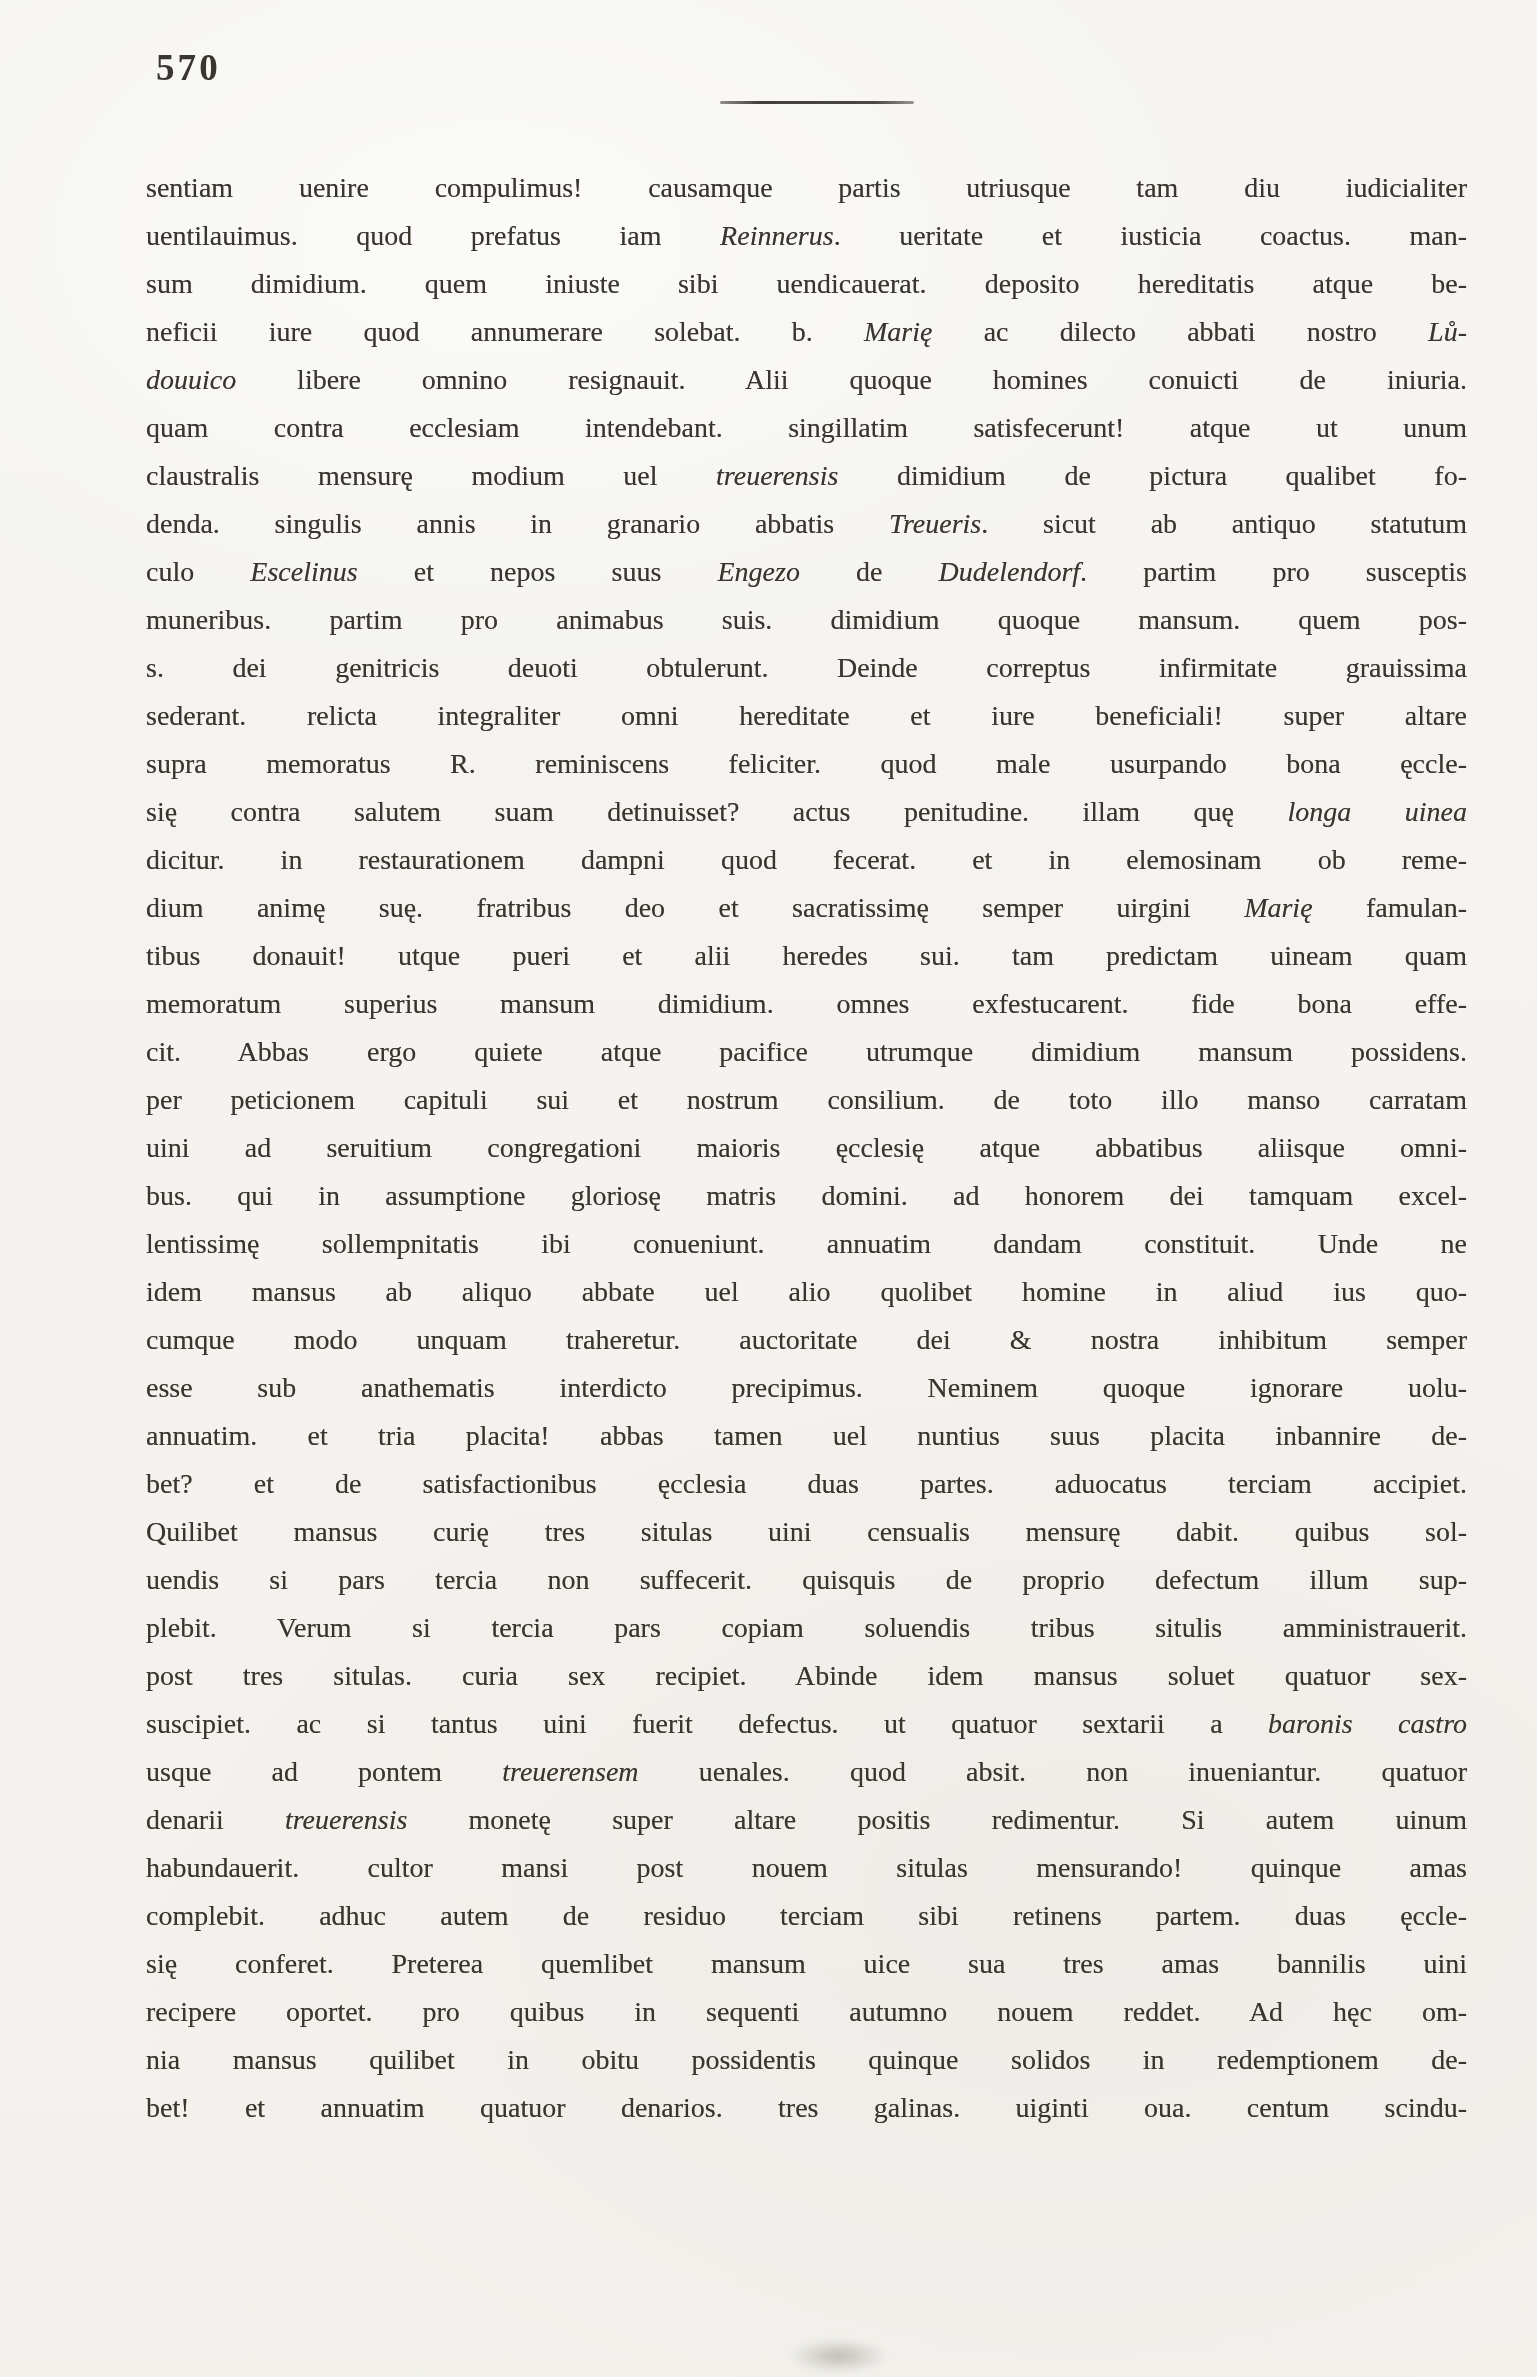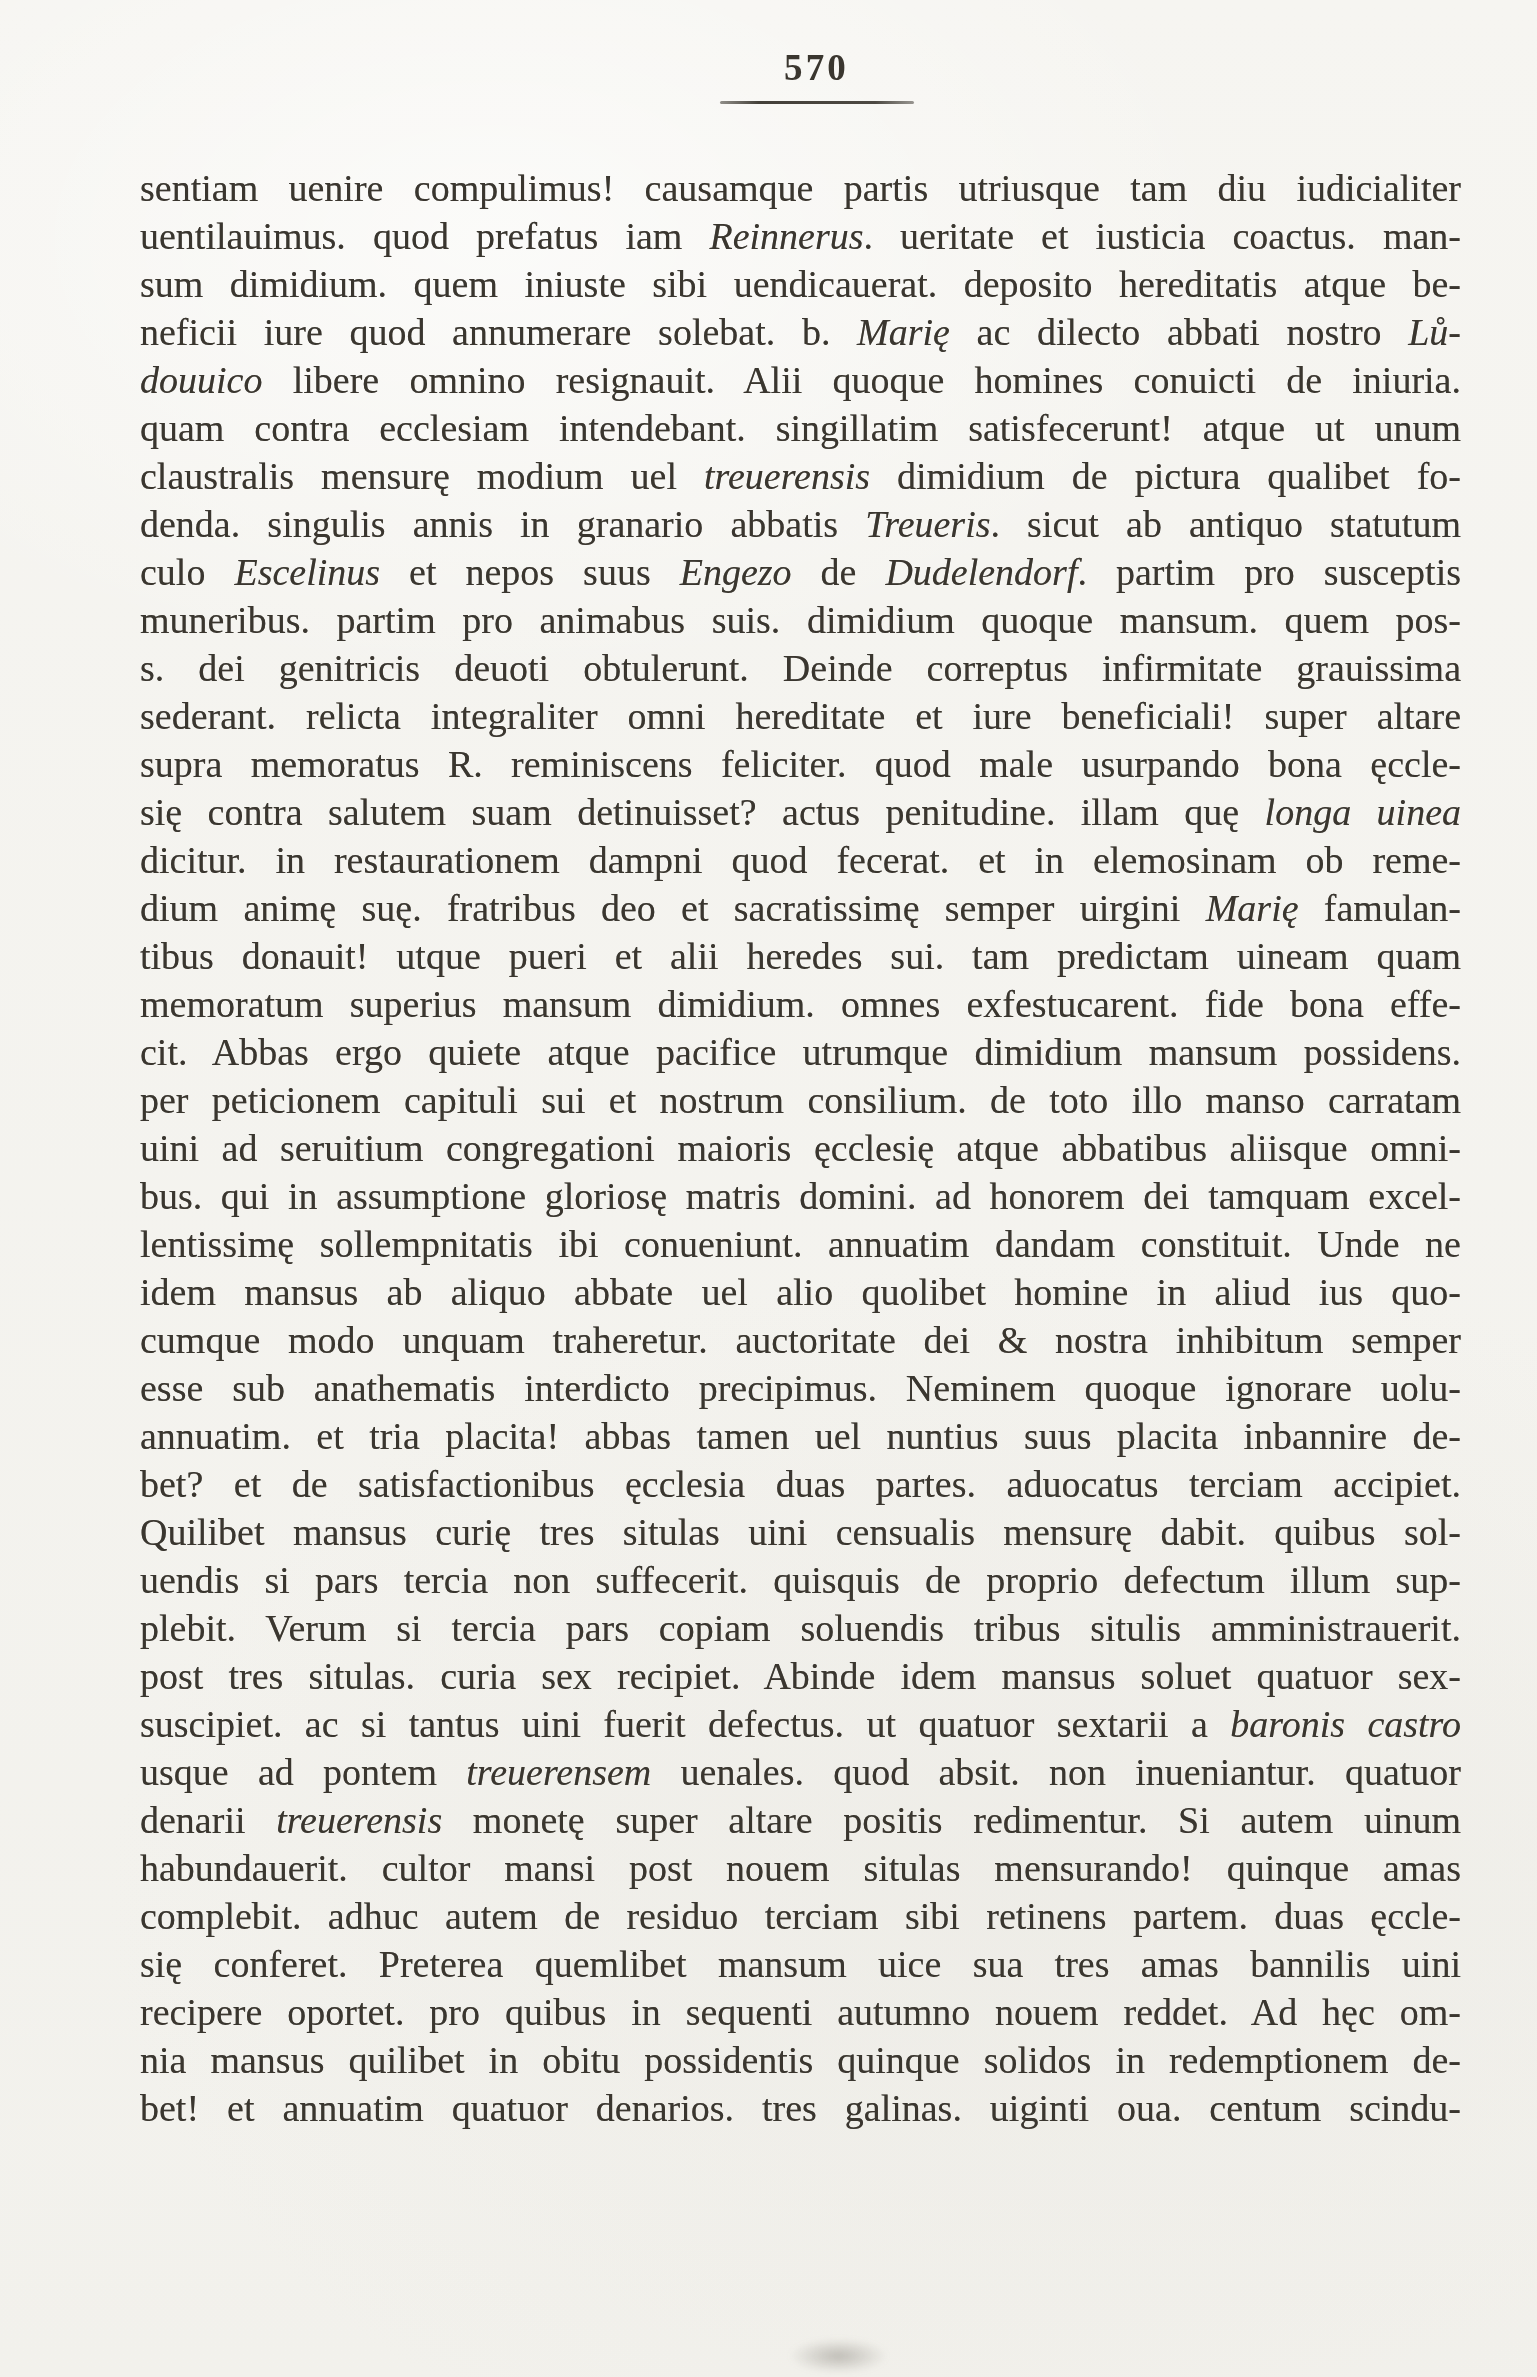--- a/index.html
+++ b/index.html
@@ -18,41 +18,41 @@
       radial-gradient(1384px 922px at 70% 80%, rgba(233,231,225,0.5), rgba(233,231,225,0) 70%),
       linear-gradient(var(--paper, #f6f5f1), #f2f1ec);
     font-family: "Liberation Serif", "DejaVu Serif", serif;
     color: var(--ink, #3a362f);
   }
   .header {
     position: absolute;
     top: 46px;
     left: 156px;
     width: 1321px;
-    text-align: center;
+    text-align: left;
   }
   .page-number {
     font-size: 37px;
     font-weight: bold;
     letter-spacing: 3.1px;
     color: var(--ink, #3a362f);
   }
   .header-rule {
     width: 194px;
     height: 2.3px;
     margin: 12.3px auto 0 auto;
     background: linear-gradient(90deg, rgba(58,54,47,0.55), rgba(58,54,47,0.95) 20%, rgba(58,54,47,0.9) 80%, rgba(58,54,47,0.5));
     border-radius: 1.5px;
   }
   .text-block {
     position: absolute;
     top: 164px;
-    left: 140px;
+    left: 146px;
     width: 1321px;
-    font-size: 38px;
+    font-size: 28px;
     line-height: 48px;
     word-spacing: 1.5px;
   }
   .line {
     text-align: justify;
     text-align-last: justify;
     white-space: normal;
     text-shadow: 0 0 0.5px rgba(58,54,47,0.55);
   }
   .it {

